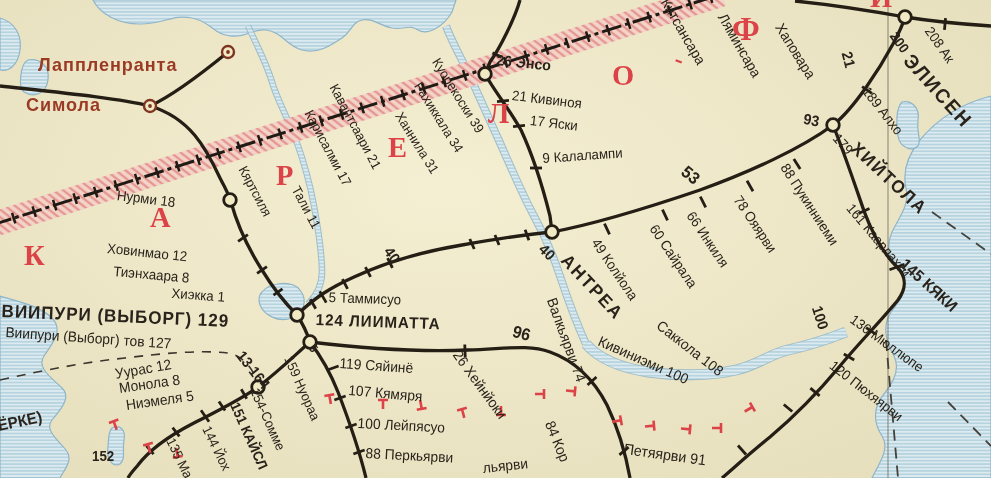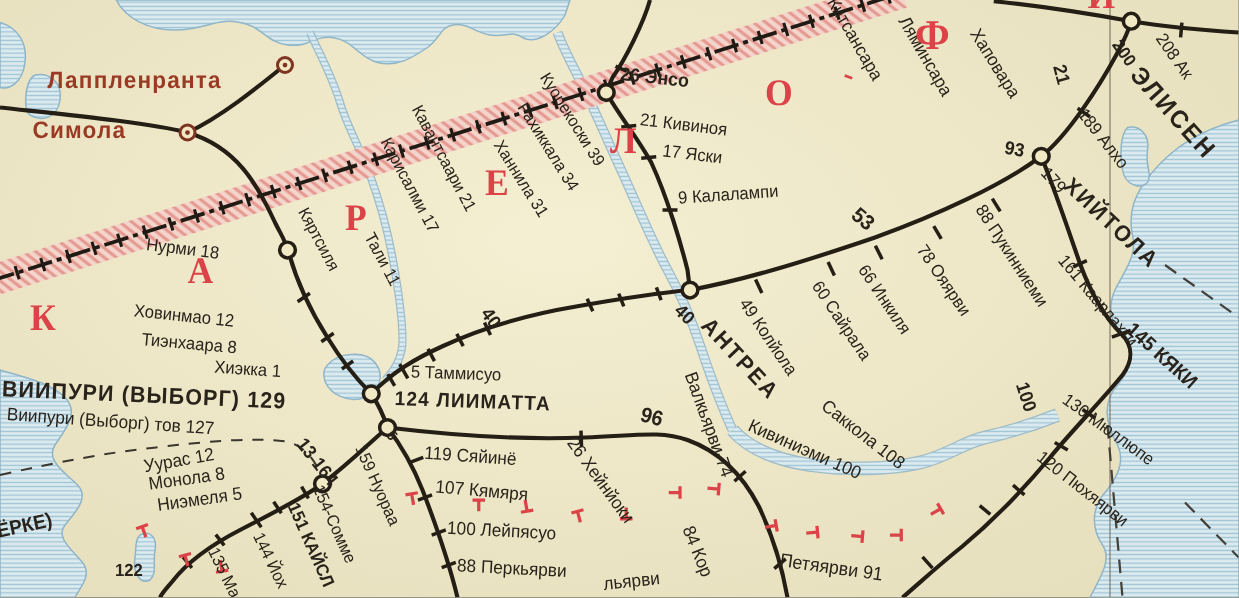--- a/index.html
+++ b/index.html
@@ -165,21 +165,21 @@
       <div class="lbl" style="left: 118px; top: 188px; font-size: 14px; font-weight: 500; letter-spacing: 0px; color: rgb(41, 35, 27); transform: rotate(7deg) scaleX(0.95);">Нурми 18</div>
       <div class="lbl" style="left: 108px; top: 241px; font-size: 14px; font-weight: 500; letter-spacing: 0px; color: rgb(41, 35, 27); transform: rotate(6deg) scaleX(0.95);">Ховинмао 12</div>
       <div class="lbl" style="left: 114px; top: 264px; font-size: 14px; font-weight: 500; letter-spacing: 0px; color: rgb(41, 35, 27); transform: rotate(5deg) scaleX(0.95);">Тиэнхаара 8</div>
       <div class="lbl" style="left: 172px; top: 286px; font-size: 14px; font-weight: 500; letter-spacing: 0px; color: rgb(41, 35, 27); transform: rotate(4deg) scaleX(0.95);">Хиэкка 1</div>
       <div class="lbl" style="left: 2px; top: 302px; font-size: 18px; font-weight: 700; letter-spacing: 1px; color: rgb(41, 35, 27); transform: rotate(2.5deg) scaleX(0.95);">ВИИПУРИ (ВЫБОРГ) 129</div>
       <div class="lbl" style="left: 6px; top: 325px; font-size: 14.5px; font-weight: 500; letter-spacing: 0px; color: rgb(41, 35, 27); transform: rotate(4deg) scaleX(0.95);">Виипури (Выборг) тов 127</div>
       <div class="lbl" style="left: 114px; top: 367px; font-size: 14.5px; font-weight: 500; letter-spacing: 0px; color: rgb(41, 35, 27); transform: rotate(-10deg) scaleX(0.95);">Уурас 12</div>
       <div class="lbl" style="left: 118px; top: 381px; font-size: 14.5px; font-weight: 500; letter-spacing: 0px; color: rgb(41, 35, 27); transform: rotate(-8deg) scaleX(0.95);">Монола 8</div>
       <div class="lbl" style="left: 125px; top: 398px; font-size: 14.5px; font-weight: 500; letter-spacing: 0px; color: rgb(41, 35, 27); transform: rotate(-8deg) scaleX(0.95);">Ниэмеля 5</div>
       <div class="lbl" style="left: -30px; top: 424px; font-size: 16px; font-weight: 600; letter-spacing: 0px; color: rgb(41, 35, 27); transform: rotate(-12deg) scaleX(0.95);">(БЬЁРКЕ)</div>
-      <div class="lbl" style="left: 92px; top: 449px; font-size: 14px; font-weight: 700; letter-spacing: 0px; color: rgb(41, 35, 27); transform: rotate(0deg) scaleX(0.95);">122</div>
+      <div class="lbl" style="left: 92px; top: 449px; font-size: 14px; font-weight: 700; letter-spacing: 0px; color: rgb(41, 35, 27); transform: rotate(0deg) scaleX(0.95);">152</div>
       <div class="lbl" style="left: 248px; top: 164px; font-size: 13.5px; font-weight: 500; letter-spacing: 0px; color: rgb(41, 35, 27); transform: rotate(62deg) scaleX(0.95);">Кяртсиля</div>
       <div class="lbl" style="left: 301px; top: 184px; font-size: 13.5px; font-weight: 500; letter-spacing: 0px; color: rgb(41, 35, 27); transform: rotate(62deg) scaleX(0.95);">Тали 11</div>
       <div class="lbl" style="left: 314px; top: 108px; font-size: 13.5px; font-weight: 500; letter-spacing: 0px; color: rgb(41, 35, 27); transform: rotate(62deg) scaleX(0.95);">Карисалми 17</div>
       <div class="lbl" style="left: 339px; top: 82px; font-size: 13.5px; font-weight: 500; letter-spacing: 0px; color: rgb(41, 35, 27); transform: rotate(62deg) scaleX(0.95);">Кавантсаари 21</div>
       <div class="lbl" style="left: 404px; top: 110px; font-size: 13.5px; font-weight: 500; letter-spacing: 0px; color: rgb(41, 35, 27); transform: rotate(58deg) scaleX(0.95);">Ханнила 31</div>
       <div class="lbl" style="left: 423px; top: 80px; font-size: 13.5px; font-weight: 500; letter-spacing: 0px; color: rgb(41, 35, 27); transform: rotate(58deg) scaleX(0.95);">Рахиккала 34</div>
       <div class="lbl" style="left: 441px; top: 56px; font-size: 13.5px; font-weight: 500; letter-spacing: 0px; color: rgb(41, 35, 27); transform: rotate(58deg) scaleX(0.95);">Куорекоски 39</div>
       <div class="lbl" style="left: 497px; top: 52px; font-size: 15px; font-weight: 600; letter-spacing: 0px; color: rgb(41, 35, 27); transform: rotate(6deg) scaleX(0.95);">26 Энсо</div>
       <div class="lbl" style="left: 513px; top: 88px; font-size: 14px; font-weight: 500; letter-spacing: 0px; color: rgb(41, 35, 27); transform: rotate(7deg) scaleX(0.95);">21 Кивиноя</div>
       <div class="lbl" style="left: 531px; top: 113px; font-size: 14px; font-weight: 500; letter-spacing: 0px; color: rgb(41, 35, 27); transform: rotate(7deg) scaleX(0.95);">17 Яски</div>

